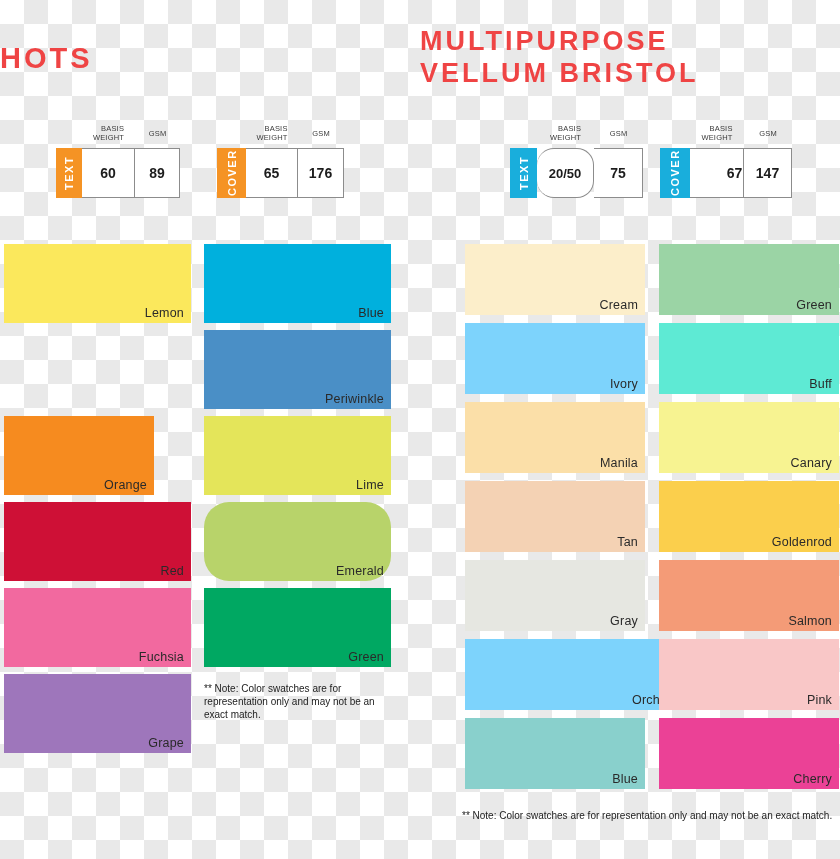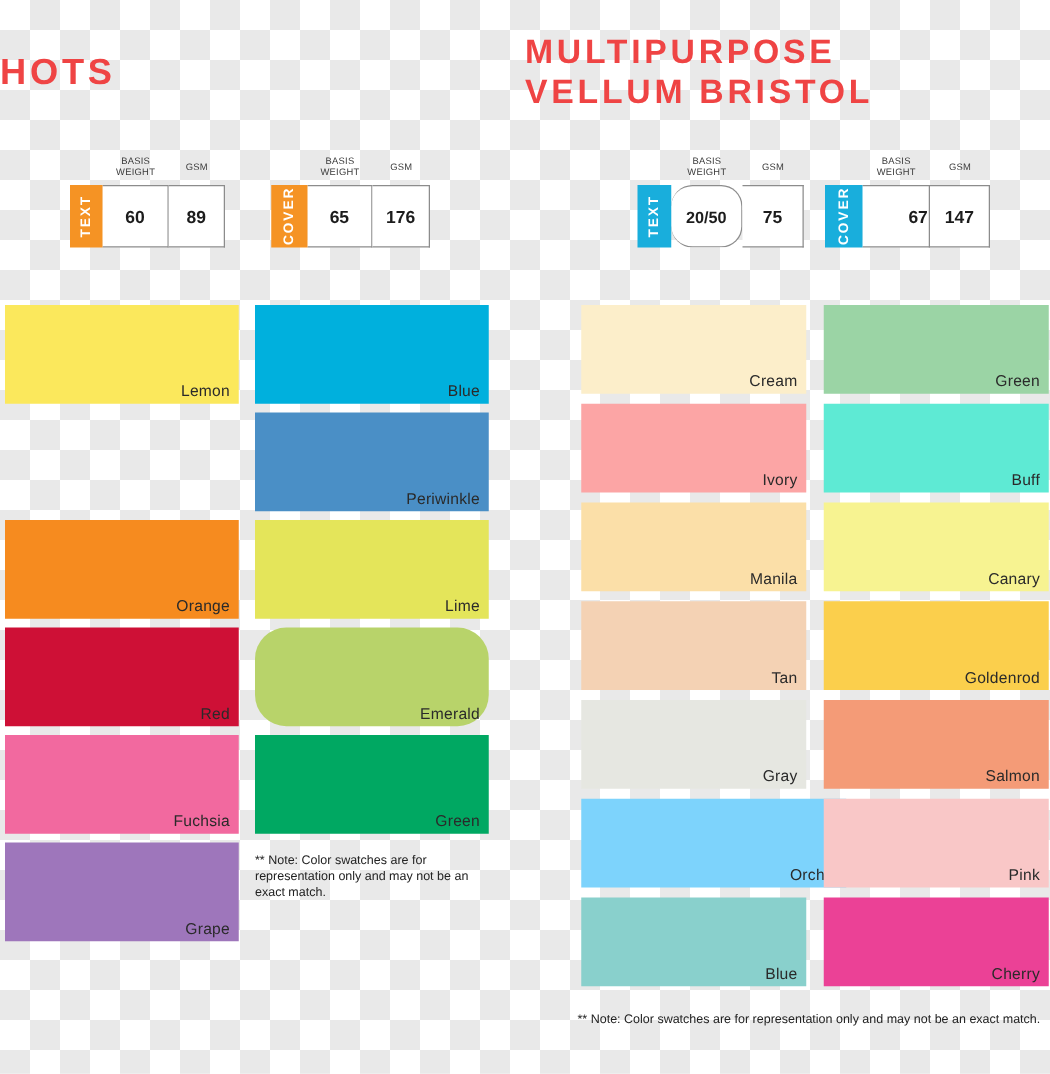--- a/index.html
+++ b/index.html
@@ -59,21 +59,21 @@
     top: 0;
     left: 0;
     right: 0;
     height: 28px;
     display: flex;
   }
   .wt-header {
     display: flex;
     align-items: center;
     justify-content: center;
-    text-align: center;
+    text-align: right;
     font-size: 7.5px;
     color: #3b3b3b;
     line-height: 1.18;
     letter-spacing: 0.2px;
     white-space: pre-line;
   }
   .wt-header.spacer { visibility: hidden; }
   .wt-body {
     position: absolute;
     top: 28px;
@@ -176,21 +176,21 @@
     <div class="wt-body">
       <div class="wt-cat" style="width:29px; background:#F59324;">COVER</div>
       <div class="wt-val" style="width:52px;">65</div>
       <div class="wt-val" style="width:46px;">176</div>
     </div>
   </div>
 
   <div class="swatch" style="left:4px;  top:244px; width:187px; height:79px; background:#FBE85C;">
     <span class="swatch-label">Lemon</span>
   </div>
-  <div class="swatch" style="left:4px;  top:416px; width:187px; height:79px; background:#F68B1F;">
+  <div class="swatch" style="left:4px;  top:416px; width:150px; height:79px; background:#F68B1F;">
     <span class="swatch-label">Orange</span>
   </div>
   <div class="swatch" style="left:4px;  top:502px; width:187px; height:79px; background:#CE1036;">
     <span class="swatch-label">Red</span>
   </div>
   <div class="swatch" style="left:4px;  top:588px; width:187px; height:79px; background:#F2699F;">
     <span class="swatch-label">Fuchsia</span>
   </div>
   <div class="swatch" style="left:4px;  top:674px; width:187px; height:79px; background:#9E76BB;">
     <span class="swatch-label">Grape</span>
@@ -244,21 +244,21 @@
     <div class="wt-body">
       <div class="wt-cat" style="width:30px; background:#19AEDC;">COVER</div>
       <div class="wt-val" style="width:54px;padding-left:36px;">67</div>
       <div class="wt-val" style="width:48px;">147</div>
     </div>
   </div>
 
   <div class="swatch" style="left:45px; top:244px; width:180px; height:71px; background:#FCEECA;">
     <span class="swatch-label">Cream</span>
   </div>
-  <div class="swatch" style="left:45px; top:323px; width:180px; height:71px; background:#fca5a5;padding-left:40px;">
+  <div class="swatch" style="left:45px; top:323px; width:180px; height:71px; background:#7dd3fc;padding-left:40px;">
     <span class="swatch-label">Ivory</span>
   </div>
   <div class="swatch" style="left:45px; top:402px; width:180px; height:71px; background:#FBDFA8;">
     <span class="swatch-label">Manila</span>
   </div>
   <div class="swatch" style="left:45px; top:481px; width:180px; height:71px; background:#F4D2B4;">
     <span class="swatch-label">Tan</span>
   </div>
   <div class="swatch" style="left:45px; top:560px; width:180px; height:71px; background:#E6E7E1;">
     <span class="swatch-label">Gray</span>

